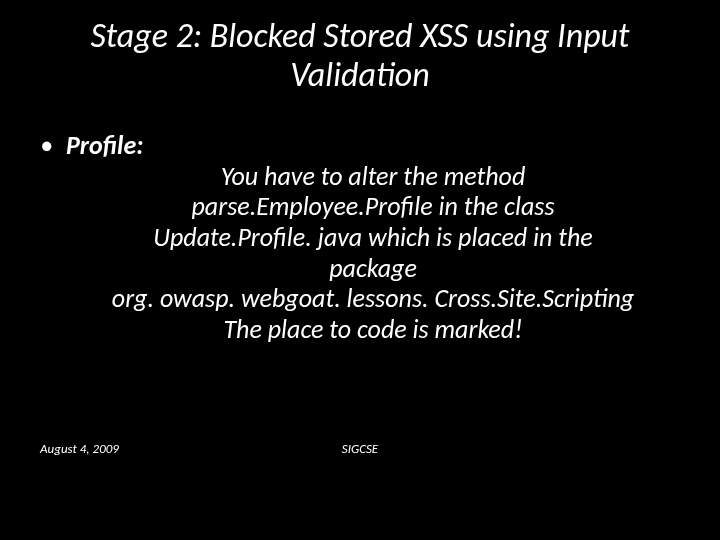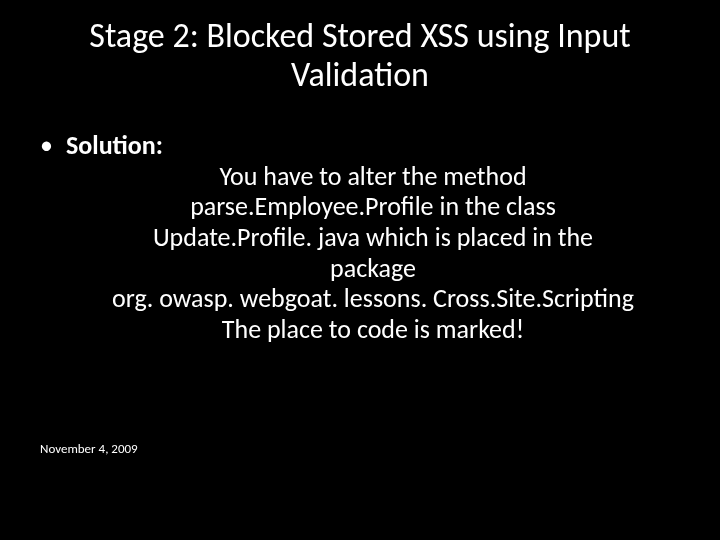--- a/index.html
+++ b/index.html
@@ -10,20 +10,21 @@
     background: #000;
     color: #fff;
     font-family: Calibri, "Segoe UI", Arial, sans-serif;
     overflow: hidden;
   }
   .slide {
     position: relative;
     width: 720px;
     height: 484px;
     box-sizing: border-box;
+    font-style: italic;
   }
   .title {
     position: absolute;
     top: 16px;
     left: 0;
     right: 0;
     text-align: center;
     font-size: 34px;
     line-height: 1.15;
     font-weight: 400;
@@ -70,25 +71,26 @@
 </head>
 <body>
 
 <div class="slide">
 
   <div class="title">Stage 2: Blocked Stored XSS using Input Validation</div>
 
   <div class="body">
     <div class="bullet-row">
       <span class="bullet-marker">•</span>
-      <span class="bullet-label">Solution:</span>
+      <span class="bullet-label">Profile:</span>
     </div>
     <div class="bullet-body">You have to alter the method
 parse.Employee.Profile in the class
 Update.Profile. java which is placed in the
 package
 org. owasp. webgoat. lessons. Cross.Site.Scripting
 The place to code is marked!</div>
   </div>
 
-  <div class="footer-left">November 4, 2009</div>
+  <div class="footer-left">August 4, 2009</div>
+  <div class="footer-center">SIGCSE</div>
 
 </div>
 
 </body></html>

